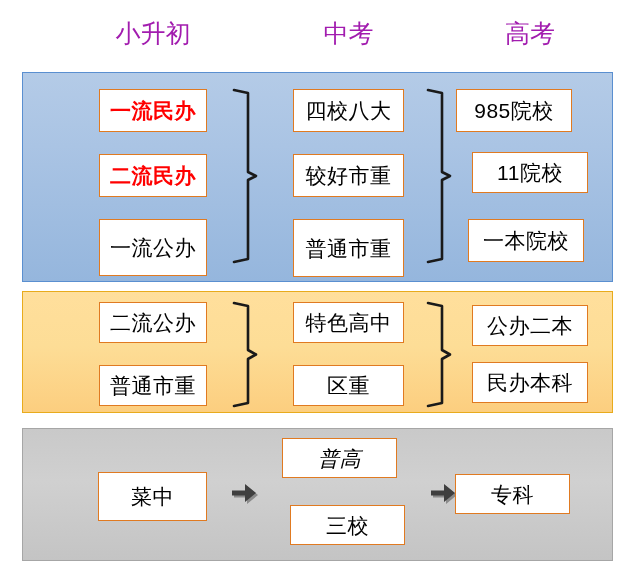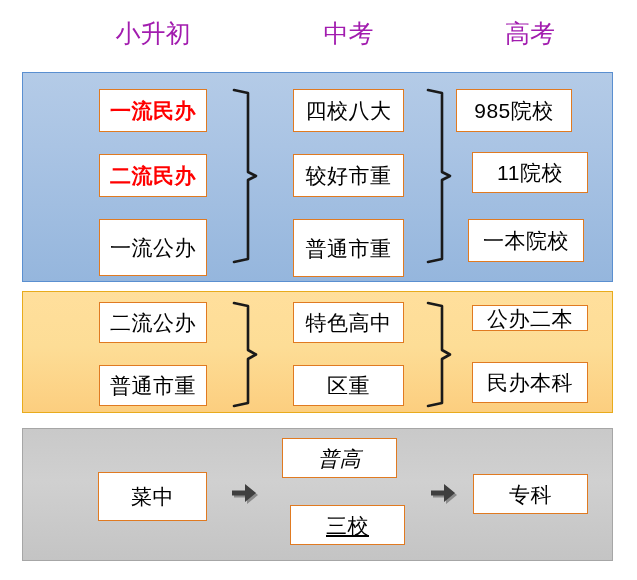--- a/index.html
+++ b/index.html
@@ -136,39 +136,39 @@
 
   <div class="node" style="left:293px; top:302px; width:111px; height:41px;">特色高中</div>
   <div class="node" style="left:293px; top:365px; width:111px; height:41px;">区重</div>
 
   <div class="brace" style="left:424px; top:299px;">
     <svg width="30" height="111" viewBox="0 0 30 111">
       <path d="M4 4 L18 7 L18 51 L26 55.5 L18 60 L18 104 L4 107" fill="none" stroke="#1a1a1a" stroke-width="2.6" stroke-linecap="round" stroke-linejoin="round"></path>
     </svg>
   </div>
 
-  <div class="node" style="left:472px; top:305px; width:116px; height:26px;">公办二本</div>
+  <div class="node" style="left:472px; top:305px; width:116px; height:41px;">公办二本</div>
   <div class="node" style="left:472px; top:362px; width:116px; height:41px;">民办本科</div>
 
   <div class="band" id="band-gray"></div>
 
   <div class="node" style="left:98px;  top:472px; width:109px; height:49px;">菜中</div>
 
   <div class="arrow" style="left:231px; top:484px;">
     <svg width="34" height="24" viewBox="0 0 34 24">
       <path d="M3 13.5 L16 13.5 L16 20 L27 11 L16 2 L16 8.5 L3 8.5 Z" fill="#8a8a8a"></path>
       <path d="M1 11.5 L14 11.5 L14 18 L25 9 L14 0 L14 6.5 L1 6.5 Z" fill="#3f3f3f"></path>
     </svg>
   </div>
 
   <div class="node" style="left:282px; top:438px; width:115px; height:40px;font-style:italic;">普高</div>
-  <div class="node" style="left:290px; top:505px; width:115px; height:40px;text-decoration:underline;">三校</div>
+  <div class="node" style="left:290px; top:505px; width:115px; height:40px;">三校</div>
 
   <div class="arrow" style="left:430px; top:484px;">
     <svg width="34" height="24" viewBox="0 0 34 24">
       <path d="M3 13.5 L16 13.5 L16 20 L27 11 L16 2 L16 8.5 L3 8.5 Z" fill="#8a8a8a"></path>
       <path d="M1 11.5 L14 11.5 L14 18 L25 9 L14 0 L14 6.5 L1 6.5 Z" fill="#3f3f3f"></path>
     </svg>
   </div>
 
-  <div class="node" style="left:473px; top:474px; width:115px; height:40px;">专科</div>
+  <div class="node" style="left:455px; top:474px; width:115px; height:40px;">专科</div>
 
 </div>
 
 </body></html>

